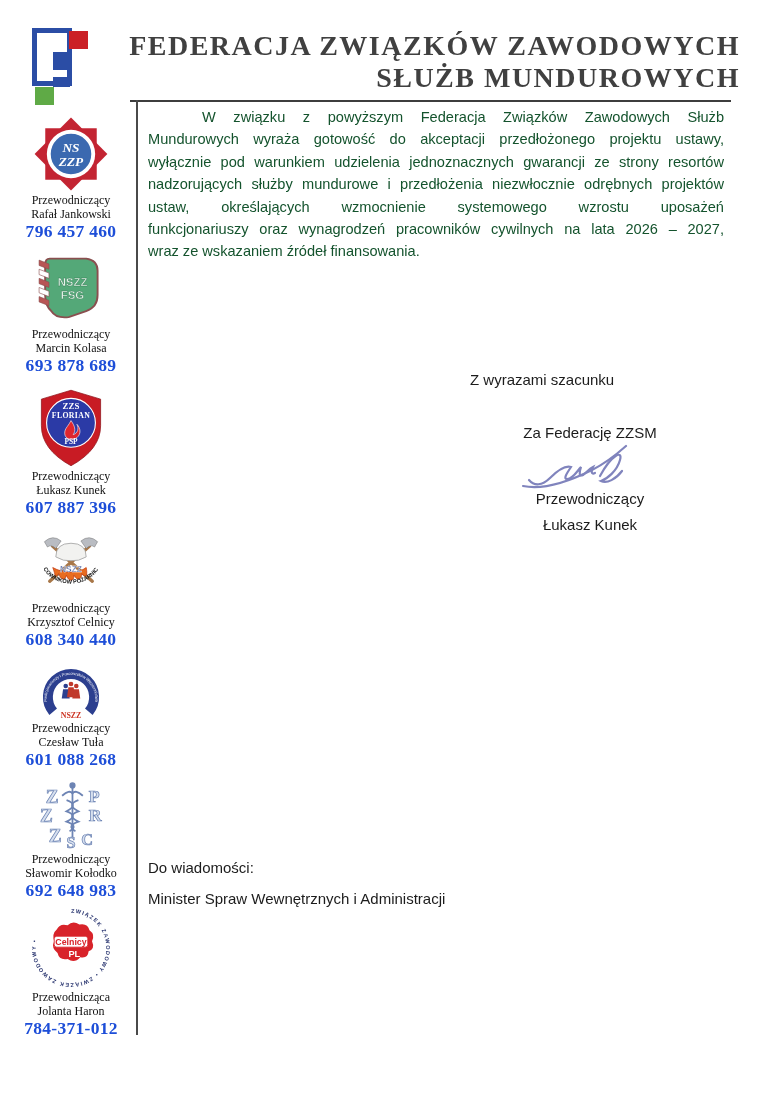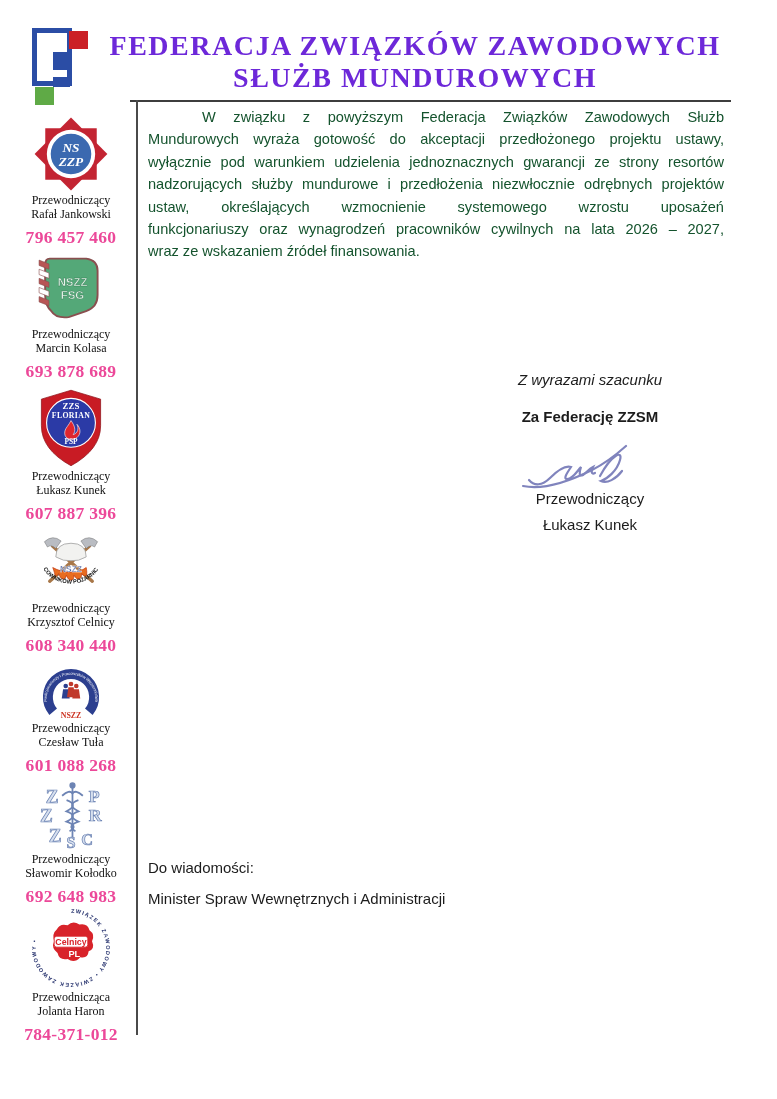--- a/index.html
+++ b/index.html
@@ -19,51 +19,51 @@
          letter-spacing:1.5px;color:#e213dd;}
 
   .hrule{position:absolute;left:130px;top:100px;width:601px;height:2px;background:#3d3d3d;}
   .vrule{position:absolute;left:136px;top:100px;width:2px;height:935px;background:#4a4a4a;}
 
   
   .sidebar-item{position:absolute;left:6px;width:130px;text-align:center;}
   .sidebar-item svg{display:block;margin:0 auto;}
   .role,.member-name{font-family:"Liberation Serif",serif;font-size:12px;line-height:14px;color:#111;}
   .phone{font-family:"Liberation Serif",serif;font-size:17.5px;font-weight:700;letter-spacing:.3px;
-         margin-top:6px;color:#ec4899;}
+         color:#1d4ed8;}
 
   
   .paragraph{position:absolute;left:148px;top:106px;width:576px;font-size:14.6px;line-height:22.4px;color:#14532d;}
   .para-line{text-align:justify;text-align-last:justify;}
   .para-line.first{text-indent:54px;}
   .para-line.last{text-align-last:left;}
 
-  .salutation{position:absolute;left:470px;top:371px;width:240px;text-align:center;font-size:15px;font-style:italic;}
-  .on-behalf{position:absolute;left:470px;top:408px;width:240px;text-align:center;font-size:15px;font-weight:bold;}
+  .salutation{position:absolute;left:470px;top:371px;width:240px;text-align:left;font-size:15px;}
+  .on-behalf{position:absolute;left:470px;top:424px;width:240px;text-align:center;font-size:15px;}
   .signature{position:absolute;left:520px;top:441px;}
   .signer-role{position:absolute;left:470px;top:490px;width:240px;text-align:center;font-size:15px;}
   .signer-name{position:absolute;left:470px;top:516px;width:240px;text-align:center;font-size:15px;}
 
   .cc-label{position:absolute;left:148px;top:859px;font-size:15px;text-align:right;}
   .cc-recipient{position:absolute;left:148px;top:890px;font-size:15px;}
 </style>
 </head>
 <body>
 
 <div class="page">
 
   <div class="brand-logo">
     <div class="bl-outline"></div>
     <div class="bl-red"></div>
     <div class="bl-bluemid"></div>
     <div class="bl-bluelow"></div>
     <div class="bl-green"></div>
   </div>
 
-  <div class="title" style="color: #6d28d9;">
+  <div class="title" style="color: #404040; text-align: right;">
     <div>FEDERACJA ZWIĄZKÓW ZAWODOWYCH</div>
     <div>SŁUŻB MUNDUROWYCH</div>
   </div>
 
   <div class="hrule"></div>
   <div class="vrule"></div>
 
   <aside>
       <div class="sidebar-item" style="top: 115px;">
     <svg width="80" height="78" viewBox="0 0 100 100">

